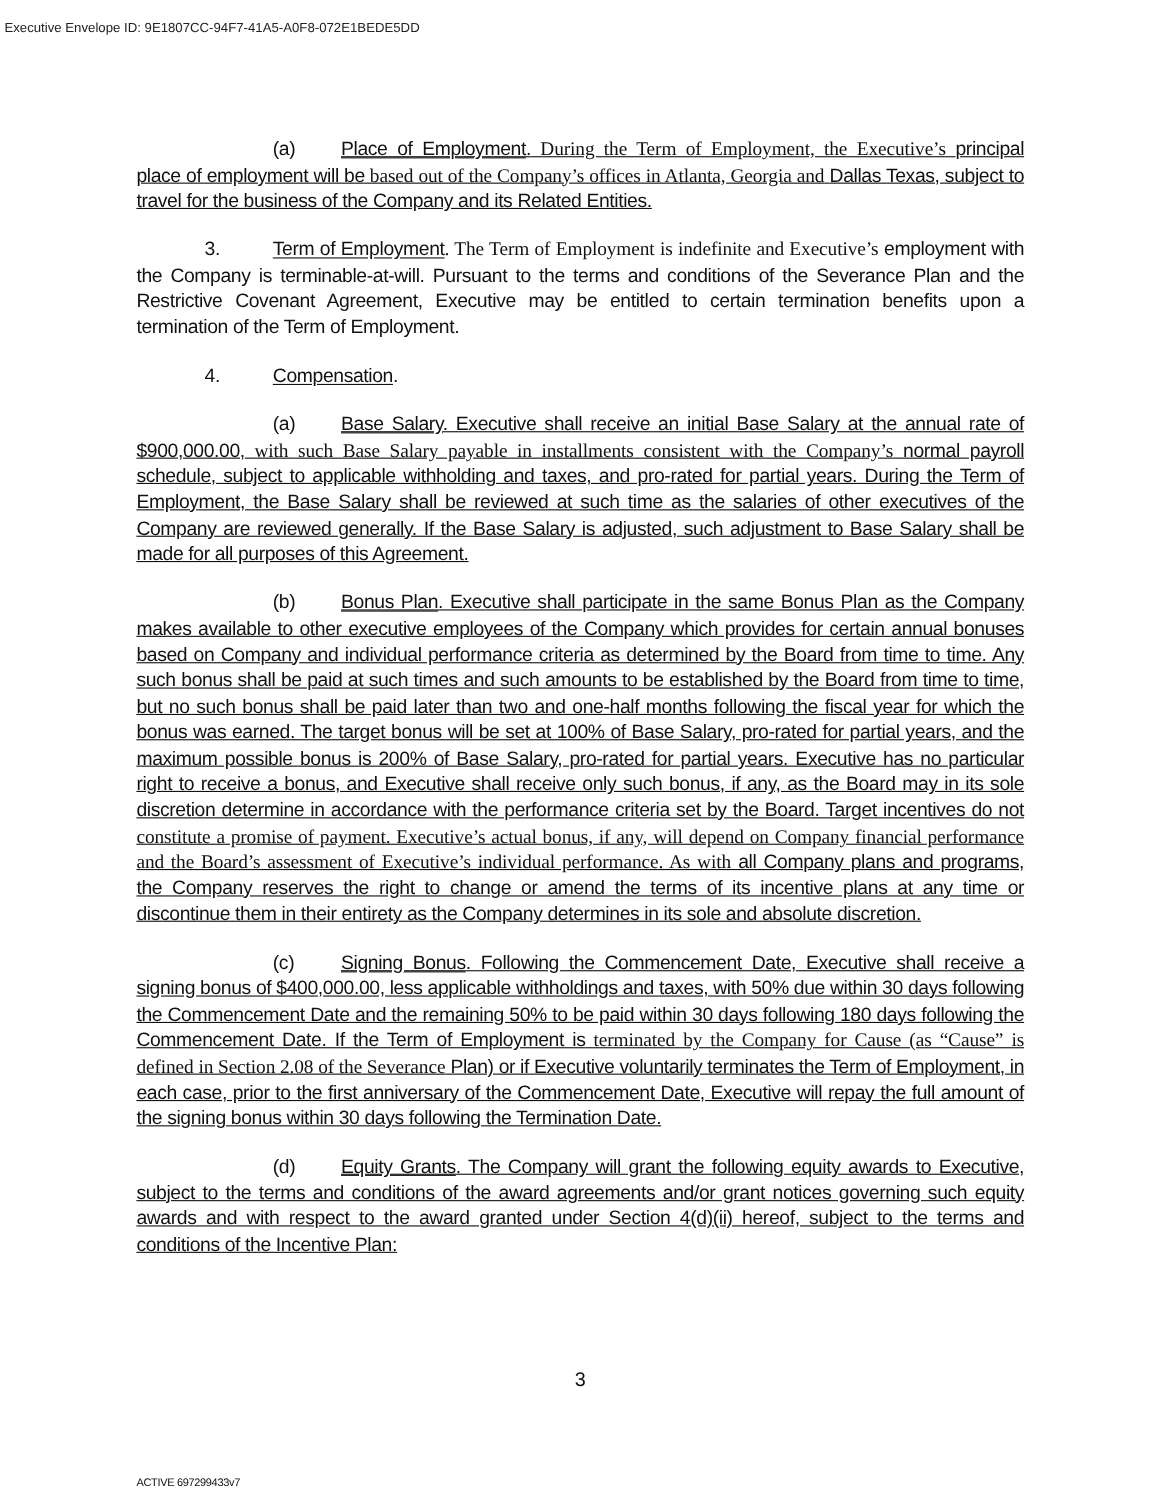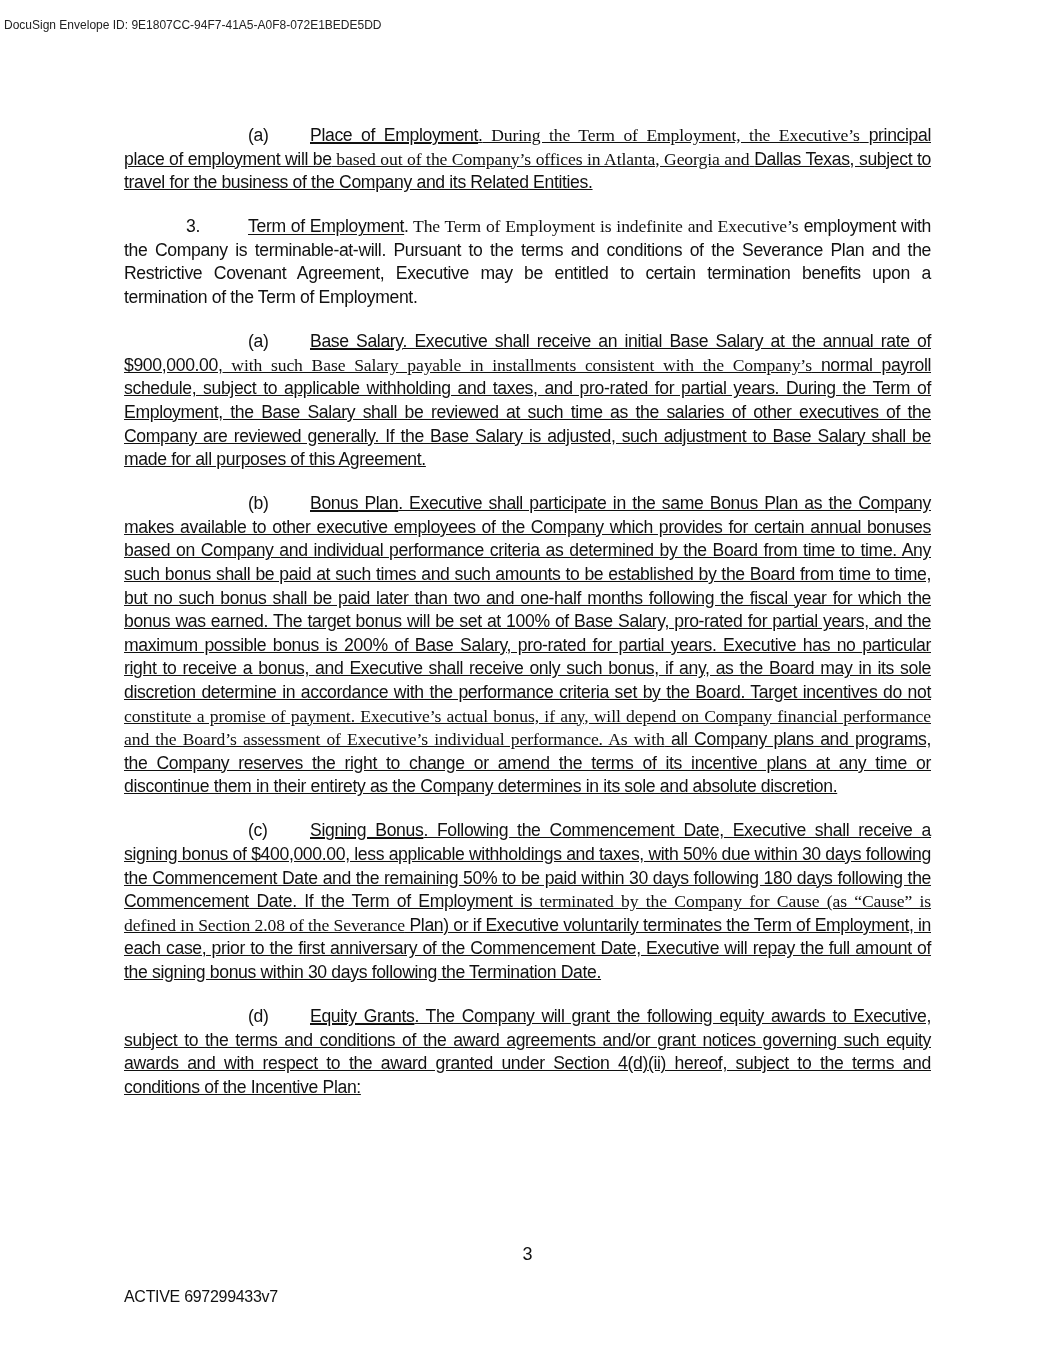--- a/index.html
+++ b/index.html
@@ -61,37 +61,38 @@
       left: 0;
       width: 1055px;
       top: 1244px;
       text-align: center;
       font-size: 18px;
       font-family: "Liberation Sans", sans-serif;
     }
     .doc-footer-id {
       position: absolute;
       left: 124px;
-      top: 1288px;
-      font-size: 16px;
+      top: 1343px;
+      font-size: 10px;
       font-family: "Liberation Sans", sans-serif;
       letter-spacing: -0.3px;
     }
   </style>
 </head>
 <body>
 
-<div class="envelope-id">DocuSign Envelope ID: 9E1807CC-94F7-41A5-A0F8-072E1BEDE5DD</div>
+<div class="envelope-id">Executive Envelope ID: 9E1807CC-94F7-41A5-A0F8-072E1BEDE5DD</div>
 
 <div class="page-body">
 
   <p class="para indent2"><span class="marker">(a)</span><span class="heading">Place of Employment</span><span>.</span><span class="serif"> During the Term of Employment, the Executive’s</span> <span>principal place of employment will be</span><span class="serif"> based out of the Company’s offices in Atlanta, Georgia and</span> <span>Dallas Texas, subject to travel for the business of the Company and its Related Entities.</span></p>
 
   <p class="para indent1"><span class="marker">3.</span><span class="heading">Term of Employment</span><span class="serif">.  The Term of Employment is indefinite and Executive’s</span> <span>employment with the Company is terminable-at-will.  Pursuant to the terms and conditions of the Severance Plan and the Restrictive Covenant Agreement, Executive may be entitled to certain termination benefits upon a termination of the Term of Employment.</span></p>
 
+  <p class="para indent1"><span class="marker">4.</span><span class="heading">Compensation</span><span>.</span></p>
 
   <p class="para indent2"><span class="marker">(a)</span><span class="heading">Base Salary</span><span>.  Executive shall receive an initial Base Salary at the annual rate of $900,000.00,</span><span class="serif"> with such Base Salary payable in installments consistent with the Company’s</span><span> normal payroll schedule, subject to applicable withholding and taxes, and pro-rated for partial years.  During the Term of Employment, the Base Salary shall be reviewed at such time as the salaries of other executives of the Company are reviewed generally.  If the Base Salary is adjusted, such adjustment to Base Salary shall be made for all purposes of this Agreement.</span></p>
 
   <p class="para indent2"><span class="marker">(b)</span><span class="heading">Bonus Plan</span><span>.  Executive shall participate in the same Bonus Plan as the Company makes available to other executive employees of the Company which provides for certain annual bonuses based on Company and individual performance criteria as determined by the Board from time to time.  Any such bonus shall be paid at such times and such amounts to be established by the Board from time to time, but no such bonus shall be paid later than two and one-half months following the fiscal year for which the bonus was earned.  The target bonus will be set at 100% of Base Salary, pro-rated for partial years, and the maximum possible bonus is 200% of Base Salary, pro-rated for partial years.  Executive has no particular right to receive a bonus, and Executive shall receive only such bonus, if any, as the Board may in its sole discretion determine in accordance with the performance criteria set by the Board.  Target incentives do not</span><span class="serif"> constitute a promise of payment.  Executive’s actual bonus, if any, will depend on Company financial performance and the Board’s assessment of Executive’s individual performance.  As with</span><span> all Company plans and programs, the Company reserves the right to change or amend the terms of its incentive plans at any time or discontinue them in their entirety as the Company determines in its sole and absolute discretion.</span></p>
 
   <p class="para indent2"><span class="marker">(c)</span><span class="heading">Signing Bonus</span><span>.  Following the Commencement Date, Executive shall receive a signing bonus of $400,000.00, less applicable withholdings and taxes, with 50% due within 30 days following the Commencement Date and the remaining 50% to be paid within 30 days following 180 days following the Commencement Date.  If the Term of Employment is</span><span class="serif"> terminated by the Company for Cause (as “Cause” is defined in Section 2.08 of the Severance</span><span> Plan) or if Executive voluntarily terminates the Term of Employment, in each case, prior to the first anniversary of the Commencement Date, Executive will repay the full amount of the signing bonus within 30 days following the Termination Date.</span></p>
 
   <p class="para indent2"><span class="marker">(d)</span><span class="heading">Equity Grants</span><span>.  The Company will grant the following equity awards to Executive, subject to the terms and conditions of the award agreements and/or grant notices governing such equity awards and with respect to the award granted under Section 4(d)(ii) hereof, subject to the terms and conditions of the Incentive Plan:</span></p>
 
 </div>

